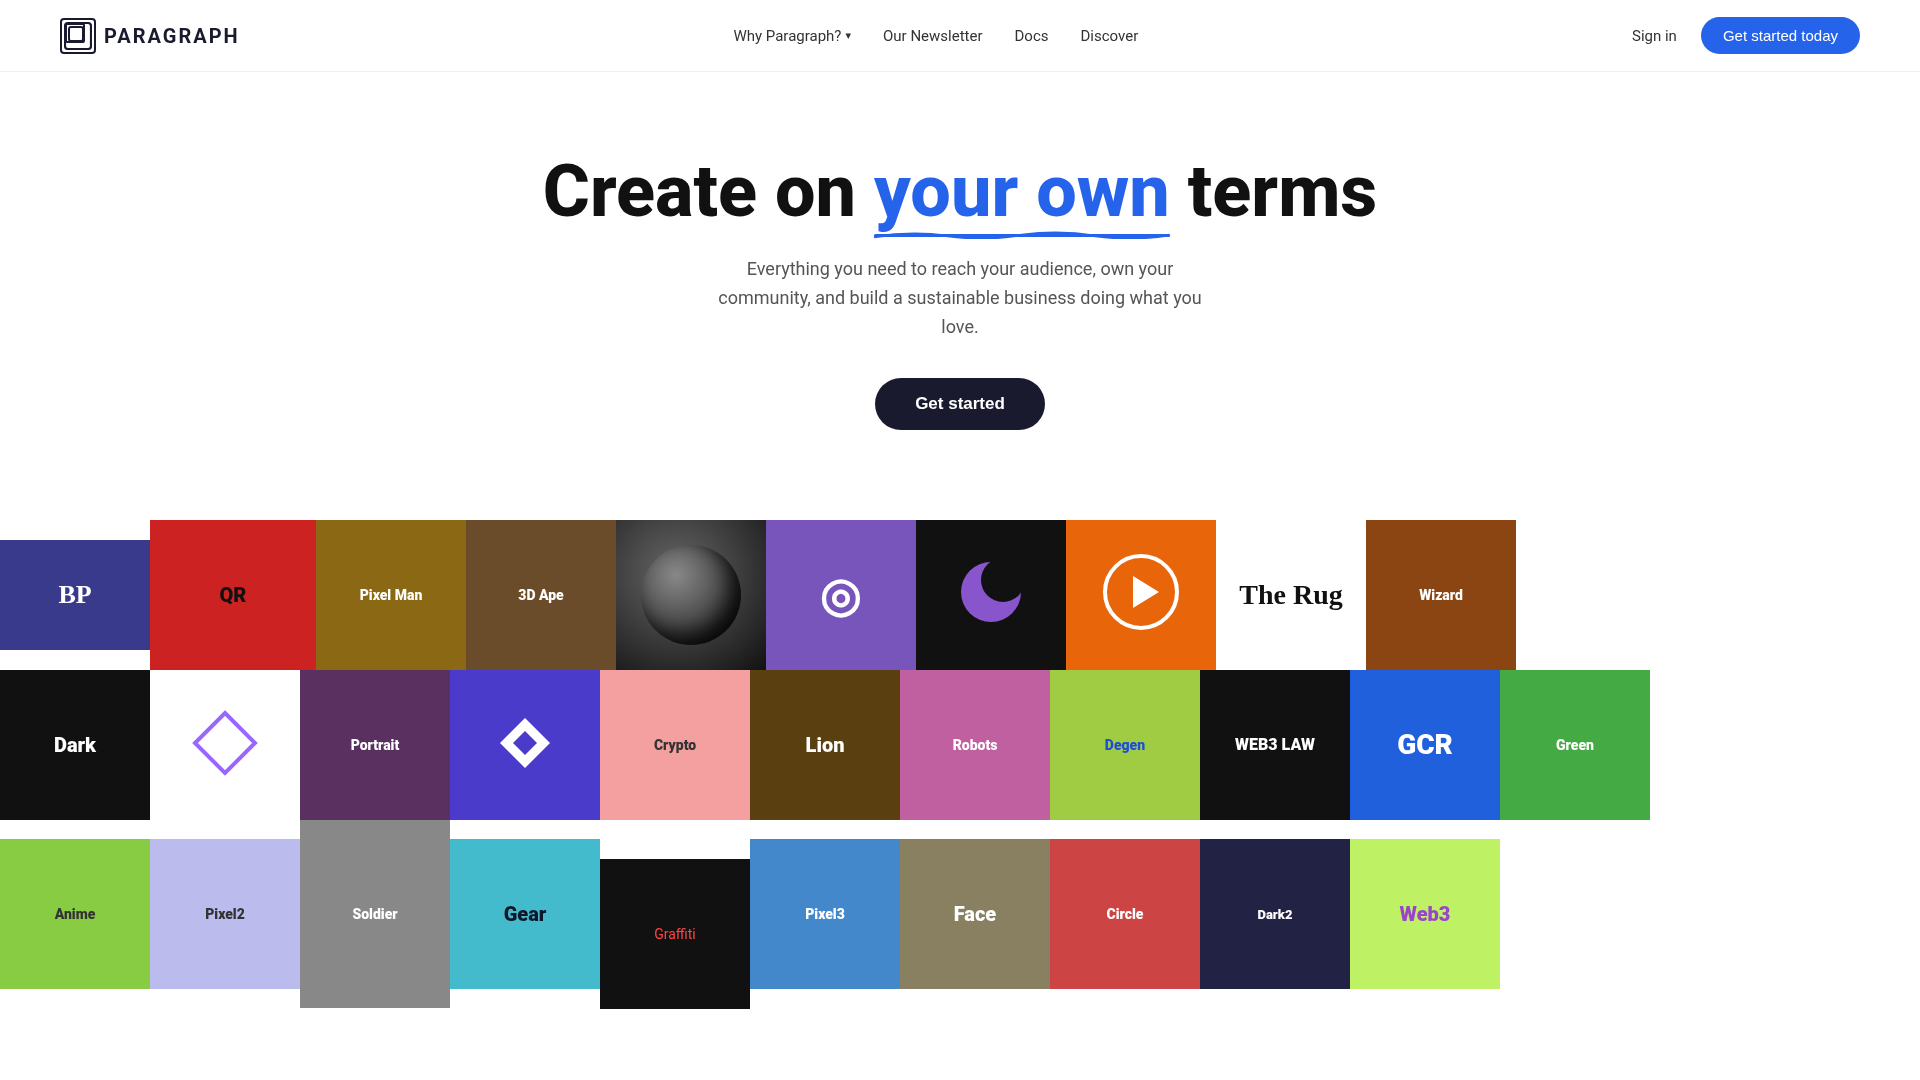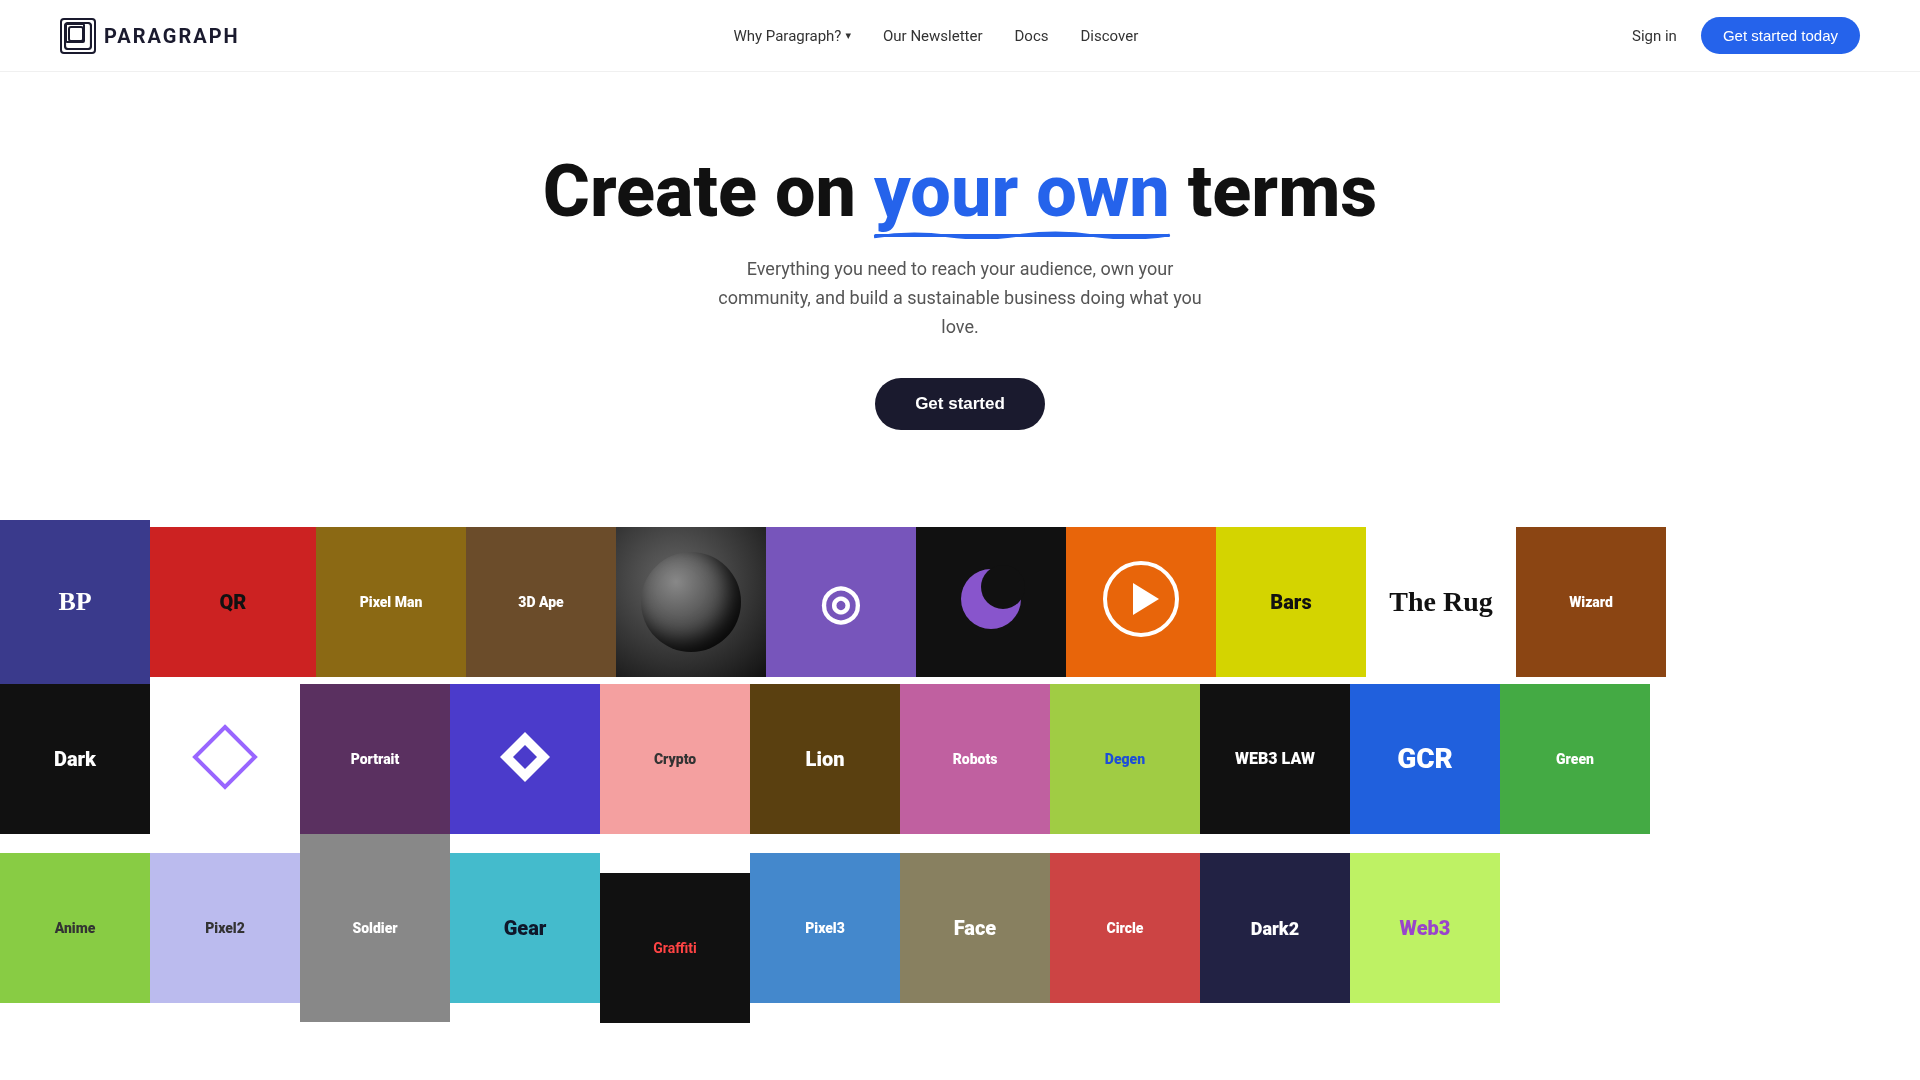--- a/index.html
+++ b/index.html
@@ -181,41 +181,40 @@
       </svg>
     </span><span> terms</span>
   </h1>
   <p class="hero-sub">Everything you need to reach your audience, own your community, and build a sustainable business doing what you love.</p>
   <button class="hero-cta">Get started</button>
 </section>
 
 <div class="icon-grid-section">
 
   <div class="row1" id="row1-container">
-      <div class="tile" style="background: rgb(58, 58, 140); color: rgb(255, 255, 255); font-size: 26px; font-weight: 900; width: 150px; height: 164px; flex-shrink: 0; display: flex; align-items: center; justify-content: center; overflow: hidden; position: relative; font-family: serif;">BP</div>
+      <div class="tile" style="background: rgb(58, 58, 140); color: rgb(255, 255, 255); font-size: 26px; font-weight: 900; width: 150px; height: 110px; flex-shrink: 0; display: flex; align-items: center; justify-content: center; overflow: hidden; position: relative; font-family: serif;">BP</div>
       <div class="tile" style="background: rgb(204, 34, 34); color: rgb(17, 17, 17); font-size: 20px; font-weight: 900; width: 166px; height: 150px; flex-shrink: 0; display: flex; align-items: center; justify-content: center; overflow: hidden; position: relative;">QR</div>
       <div class="tile" style="background: rgb(139, 105, 20); color: rgb(255, 255, 255); font-size: 14px; font-weight: 900; width: 150px; height: 150px; flex-shrink: 0; display: flex; align-items: center; justify-content: center; overflow: hidden; position: relative;">Pixel Man</div>
       <div class="tile" style="background: rgb(107, 76, 42); color: rgb(255, 255, 255); font-size: 14px; font-weight: 900; width: 150px; height: 150px; flex-shrink: 0; display: flex; align-items: center; justify-content: center; overflow: hidden; position: relative;">3D Ape</div>
       <div class="tile" style="background: radial-gradient(circle at 40% 35%, rgb(102, 102, 102), rgb(17, 17, 17)); color: rgb(255, 255, 255); font-size: 20px; font-weight: 900; width: 150px; height: 150px; flex-shrink: 0; display: flex; align-items: center; justify-content: center; overflow: hidden; position: relative;">
         <div style="width: 100px; height: 100px; border-radius: 50%; background: radial-gradient(circle at 35% 30%, rgb(136, 136, 136), rgb(17, 17, 17)); box-shadow: rgba(0, 0, 0, 0.8) -10px -10px 20px inset;"></div>
       </div>
       <div class="tile" style="background: rgb(119, 85, 187); color: rgb(255, 255, 255); font-size: 48px; font-weight: 900; width: 150px; height: 150px; flex-shrink: 0; display: flex; align-items: center; justify-content: center; overflow: hidden; position: relative;">◎</div>
       <div class="tile" style="background: rgb(17, 17, 17); color: rgb(255, 255, 255); font-size: 20px; font-weight: 900; width: 150px; height: 150px; flex-shrink: 0; display: flex; align-items: center; justify-content: center; overflow: hidden; position: relative;">
         <div><svg width="80" height="80" viewBox="0 0 80 80">
             <circle cx="40" cy="40" r="30" fill="#8855cc"></circle>
             <circle cx="52" cy="28" r="22" fill="#111"></circle>
           </svg></div>
       </div>
       <div class="tile" style="background: rgb(232, 101, 10); color: rgb(255, 255, 255); font-size: 20px; font-weight: 900; width: 150px; height: 150px; flex-shrink: 0; display: flex; align-items: center; justify-content: center; overflow: hidden; position: relative;">
         <div><svg width="80" height="80" viewBox="0 0 80 80">
             <circle cx="40" cy="40" r="36" fill="#e8650a" stroke="white" stroke-width="4"></circle>
             <polygon points="32,24 32,56 58,40" fill="white"></polygon>
           </svg></div>
       </div>
-      <div class="tile" style="background: rgb(212, 212, 0); color: rgb(17, 17, 17); font-size: 20px; font-weight: 900; width: 150px; height: 150px; flex-shrink: 0; display: flex; align-items: center; justify-content: center; overflow: hidden; position: relative;">Bars</div>
       <div class="tile" style="background: rgb(255, 255, 255); color: rgb(17, 17, 17); font-size: 28px; font-weight: 900; width: 150px; height: 150px; flex-shrink: 0; display: flex; align-items: center; justify-content: center; overflow: hidden; position: relative; font-family: Georgia, serif;">The Rug</div>
       <div class="tile" style="background: rgb(139, 69, 19); color: rgb(255, 255, 255); font-size: 14px; font-weight: 900; width: 150px; height: 150px; flex-shrink: 0; display: flex; align-items: center; justify-content: center; overflow: hidden; position: relative;">Wizard</div>
     </div>
 
   <div class="row2" id="row2-container">
       <div class="tile" style="background: rgb(17, 17, 17); color: rgb(255, 255, 255); font-size: 20px; font-weight: 900; width: 150px; height: 150px; flex-shrink: 0; display: flex; align-items: center; justify-content: center; overflow: hidden; position: relative;">Dark</div>
       <div class="tile" style="background: rgb(255, 255, 255); color: rgb(153, 102, 255); font-size: 14px; font-weight: 900; width: 150px; height: 150px; flex-shrink: 0; display: flex; align-items: center; justify-content: center; overflow: hidden; position: relative;">
         <div><svg width="80" height="80" viewBox="0 0 80 80">
             <path d="M40 10 L70 40 L40 70 L10 40 Z" fill="none" stroke="#9966ff" stroke-width="4"></path>
           </svg></div>
@@ -236,20 +235,20 @@
 LAW</div>
       <div class="tile" style="background: rgb(32, 96, 221); color: rgb(255, 255, 255); font-size: 28px; font-weight: 900; width: 150px; height: 150px; flex-shrink: 0; display: flex; align-items: center; justify-content: center; overflow: hidden; position: relative; border-radius: 0px;">GCR</div>
       <div class="tile" style="background: rgb(68, 170, 68); color: rgb(255, 255, 255); font-size: 14px; font-weight: 900; width: 150px; height: 150px; flex-shrink: 0; display: flex; align-items: center; justify-content: center; overflow: hidden; position: relative;">Green</div>
     </div>
 
   <div class="row3" id="row3-container">
       <div class="tile" style="background: rgb(136, 204, 68); color: rgb(51, 51, 51); font-size: 14px; font-weight: 900; width: 150px; height: 150px; flex-shrink: 0; display: flex; align-items: center; justify-content: center; overflow: hidden; position: relative;">Anime</div>
       <div class="tile" style="background: rgb(187, 187, 238); color: rgb(51, 51, 51); font-size: 14px; font-weight: 900; width: 150px; height: 150px; flex-shrink: 0; display: flex; align-items: center; justify-content: center; overflow: hidden; position: relative;">Pixel2</div>
       <div class="tile" style="background: rgb(136, 136, 136); color: rgb(255, 255, 255); font-size: 14px; font-weight: 900; width: 150px; height: 188px; flex-shrink: 0; display: flex; align-items: center; justify-content: center; overflow: hidden; position: relative;">Soldier</div>
       <div class="tile" style="background: rgb(68, 187, 204); color: #0f172a; font-size: 20px; font-weight: 900; width: 150px; height: 150px; flex-shrink: 0; display: flex; align-items: center; justify-content: center; overflow: hidden; position: relative;">Gear</div>
-      <div class="tile" style="background: rgb(17, 17, 17); color: rgb(255, 68, 68); font-size: 14px; font-weight: 700; width: 150px; height: 150px; flex-shrink: 0; display: flex; align-items: center; justify-content: center; overflow: hidden; position: relative; margin-top: 39px;">Graffiti</div>
+      <div class="tile" style="background: rgb(17, 17, 17); color: rgb(255, 68, 68); font-size: 14px; font-weight: 400; width: 150px; height: 150px; flex-shrink: 0; display: flex; align-items: center; justify-content: center; overflow: hidden; position: relative; margin-top: 39px;">Graffiti</div>
       <div class="tile" style="background: rgb(68, 136, 204); color: rgb(255, 255, 255); font-size: 14px; font-weight: 900; width: 150px; height: 150px; flex-shrink: 0; display: flex; align-items: center; justify-content: center; overflow: hidden; position: relative;">Pixel3</div>
       <div class="tile" style="background: rgb(136, 128, 96); color: rgb(255, 255, 255); font-size: 20px; font-weight: 900; width: 150px; height: 150px; flex-shrink: 0; display: flex; align-items: center; justify-content: center; overflow: hidden; position: relative;">Face</div>
       <div class="tile" style="background: rgb(204, 68, 68); color: rgb(255, 255, 255); font-size: 14px; font-weight: 900; width: 150px; height: 150px; flex-shrink: 0; display: flex; align-items: center; justify-content: center; overflow: hidden; position: relative;">Circle</div>
-      <div class="tile" style="background: rgb(34, 34, 68); color: rgb(255, 255, 255); font-size: 18px; font-weight: 900; width: 150px; height: 150px; flex-shrink: 0; display: flex; align-items: center; justify-content: center; overflow: hidden; position: relative;">Dark2</div>
+      <div class="tile" style="background: rgb(34, 34, 68); color: rgb(255, 255, 255); font-size: 13px; font-weight: 900; width: 150px; height: 150px; flex-shrink: 0; display: flex; align-items: center; justify-content: center; overflow: hidden; position: relative;">Dark2</div>
       <div class="tile" style="background: #bef264; color: rgb(153, 68, 204); font-size: 20px; font-weight: 900; width: 150px; height: 150px; flex-shrink: 0; display: flex; align-items: center; justify-content: center; overflow: hidden; position: relative;">Web3</div>
     </div>
 </div>
 
 </body></html>

